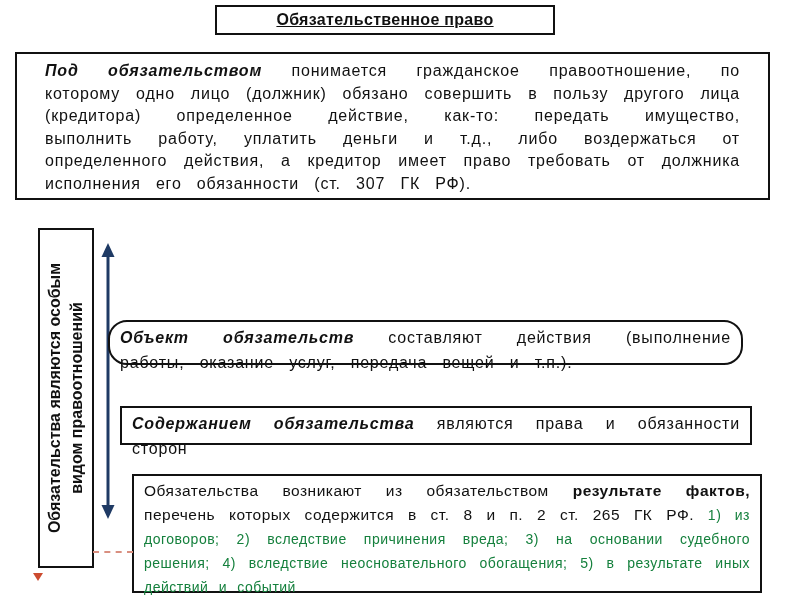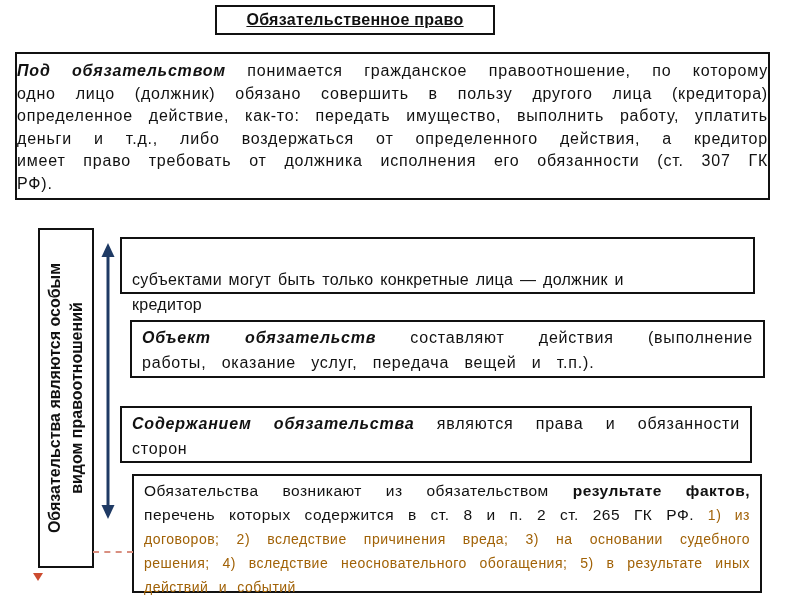--- a/index.html
+++ b/index.html
@@ -12,30 +12,30 @@
     overflow: hidden;
   }
   .box {
     position: absolute;
     border: 2px solid #111111;
     background: #ffffff;
     box-sizing: border-box;
   }
   
   .title-box {
-    left: 215px; top: 5px; width: 280px; height: 30px;
+    left: 215px; top: 5px; width: 340px; height: 30px;
     display: flex; align-items: center; justify-content: center;
   }
   .title-text {
     font-weight: bold; font-size: 16px;
     text-decoration: underline;
     letter-spacing: 0.3px;
   }
   
-  .definition-box { left: 15px; top: 52px; width: 755px; height: 148px; padding: 6px 0; }
+  .definition-box { left: 15px; top: 52px; width: 755px; height: 148px; padding: 6px 28px; }
   .def-text {
     margin: 0;
     font-size: 16px; line-height: 22.5px;
     text-align: justify;
     letter-spacing: 0.8px; word-spacing: 10px;
   }
   .lead { font-weight: bold; font-style: italic; }
   
   .sidebar-box {
     left: 38px; top: 228px; width: 56px; height: 340px;
@@ -54,34 +54,34 @@
   .varrow { position: absolute; left: 99px; top: 243px; }
   
   .feat { font-size: 16px; line-height: 25px; padding: 3px 10px; }
   .feat p { margin: 0; }
   .feat1 {
     left: 120px; top: 237px; width: 635px; height: 57px;
     text-align: left; white-space: pre-line;
     letter-spacing: 0.3px; word-spacing: 2px;
   }
   .feat2 {
-    left: 130px; top: 320px; width: 635px; height: 58px;
-    text-align: justify; letter-spacing: 0.8px; word-spacing: 10px;
+    left: 108px; top: 320px; width: 635px; height: 45px;
+    text-align: justify; letter-spacing: 0.8px; word-spacing: 10px; border-radius: 19px;
   }
   .feat3 {
-    left: 120px; top: 406px; width: 632px; height: 57px;
+    left: 120px; top: 406px; width: 632px; height: 39px;
     text-align: justify; letter-spacing: 0.8px; word-spacing: 10px;
   }
   .feat4 {
     left: 132px; top: 474px; width: 630px; height: 119px;
     text-align: justify; font-size: 15.5px; line-height: 24px;
     letter-spacing: 0.5px; word-spacing: 6px;
   }
   .feat4 .bold-run { font-weight: bold; }
-  .feat4 .red-run { color: #a16207; font-size: 14px; }
+  .feat4 .red-run { color: #15803d; font-size: 14px; }
   
   .dashed-line {
     position: absolute; left: 93px; top: 551px; width: 40px; height: 0;
     border-top: 2px dashed #d98f80;
   }
   .corner-arrow {
     position: absolute; left: 33px; top: 573px;
     width: 0; height: 0;
     border-left: 5px solid transparent;
     border-right: 5px solid transparent;
@@ -105,24 +105,20 @@
     <span class="sidebar-text">Обязательства являются особым
 видом правоотношений</span>
   </div>
 
   <svg class="varrow" width="18" height="276" viewBox="0 0 18 276" aria-hidden="true">
     <line x1="9" y1="11" x2="9" y2="265" stroke="#1f3a64" stroke-width="3"></line>
     <polygon points="9,0 2.5,14 15.5,14" fill="#1f3a64"></polygon>
     <polygon points="9,276 2.5,262 15.5,262" fill="#1f3a64"></polygon>
   </svg>
 
-  <div class="box feat feat1">
-    <p>субъектами могут быть только конкретные лица — должник и
-кредитор</p>
-  </div>
 
   <div class="box feat feat2">
     <p><span class="lead">Объект обязательств</span><span> составляют действия (выполнение работы, оказание услуг, передача вещей и т.п.).</span></p>
   </div>
 
   <div class="box feat feat3">
     <p><span class="lead">Содержанием обязательства</span><span> являются права и обязанности сторон</span></p>
   </div>
 
   <div class="box feat feat4">

